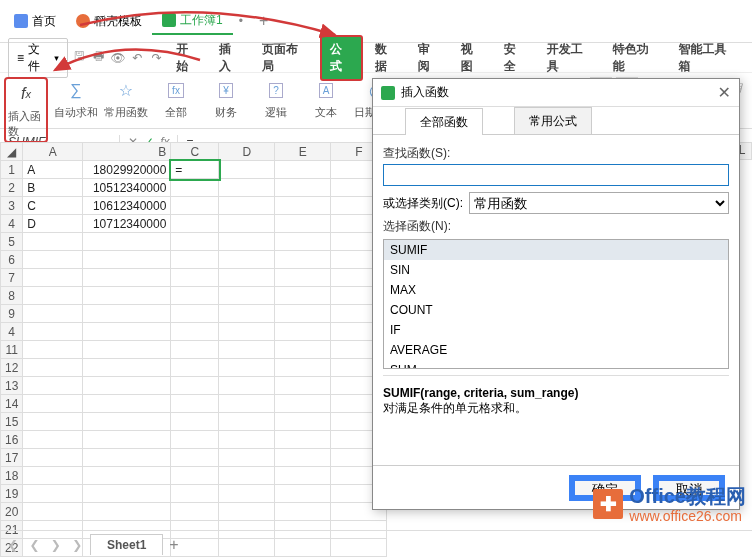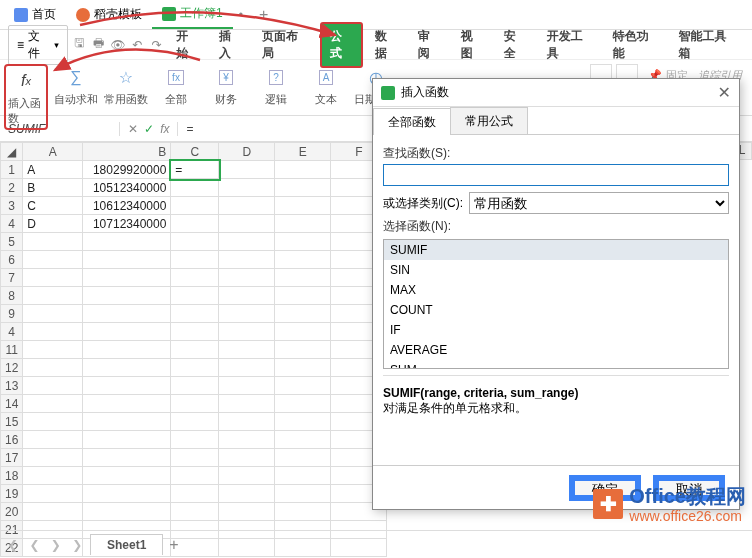--- a/index.html
+++ b/index.html
@@ -1,19 +1,19 @@
 <!DOCTYPE html>
 <html><head>
 <meta charset="utf-8">
 <style>
   * { box-sizing: border-box; margin: 0; padding: 0; font-family: "Microsoft YaHei", Arial, sans-serif; }
   body { width: 752px; height: 558px; background: #fff; position: relative; overflow: hidden; font-size: 12px; }
 
   
-  .doc-tabs { height: 30px; display: flex; align-items: center; border-bottom: 1px solid #ddd; padding: 0 4px; }
+  .doc-tabs { height: 43px; display: flex; align-items: center; border-bottom: 1px solid #ddd; padding: 0 4px; }
   .doc-tab { display: flex; align-items: center; gap: 4px; padding: 0 10px; height: 28px; cursor: pointer; }
   .doc-tab.active { border-bottom: 2px solid #2ca84f; color: #2ca84f; }
   .square { width: 14px; height: 14px; display: inline-block; border-radius: 2px; }
   .sq-blue { background: #5b8dee; }
   .sq-orange { background: #e76d3b; border-radius: 50%; }
   .sq-green { background: #2ca84f; }
   .plus { font-size: 16px; color: #888; padding: 0 10px; }
 
   
   .menu-row { height: 30px; display: flex; align-items: center; gap: 4px; padding: 0 8px; border-bottom: 1px solid #eee; }
@@ -52,21 +52,21 @@
   .sheet-tabs { position:absolute; left:0; right:0; bottom:0; height:28px; border-top:1px solid #ddd; display:flex; align-items:center; padding-left:90px; gap:6px; color:#555;}
   .sheet-tabs .nav { color:#bbb; letter-spacing:4px; position:absolute; left:8px;}
   .sheet-tab { border:1px solid #ccc; border-bottom:none; padding:3px 16px; background:#fff; font-weight:bold;}
 
   
   .dialog { position:absolute; left:372px; top:78px; width:368px; height:432px; background:#fff; border:1px solid #888; box-shadow: 2px 2px 10px rgba(0,0,0,0.25); display:flex; flex-direction:column; }
   .dlg-title { height:28px; display:flex; align-items:center; padding:0 8px; border-bottom:1px solid #ddd; }
   .dlg-title .sq-green { width:14px; height:14px; margin-right:6px;}
   .dlg-close { margin-left:auto; font-size:16px; color:#666; cursor:pointer; }
   .dlg-tabs { height:28px; display:flex; border-bottom:1px solid #ccc; }
-  .dlg-tab { padding:5px 14px; border:1px solid #ccc; border-bottom:none; background:#f2f2f2; margin-right:-1px; cursor:pointer;}
+  .dlg-tab { padding:5px 14px; border:1px solid #ccc; border-bottom:none; background:#f2f2f2; margin-right:-1px; cursor:pointer;margin-left:32px;}
   .dlg-tab.active { background:#fff; position:relative; top:1px; }
   .dlg-body { padding:6px 10px; flex:1; display:flex; flex-direction:column; }
   .lbl { margin: 4px 0 2px 0; color:#333;}
   .txt { width:100%; height:22px; border:1px solid #1a79c4; outline:none; padding:0 4px;}
   .cat-row { display:flex; align-items:center; gap:6px; margin-top:6px;}
   .cat-row select { flex:1; height:22px; border:1px solid #aaa; background:#fff;}
   .fn-list { border:1px solid #aaa; height:130px; overflow:auto; margin-top:2px; }
   .fn-item { padding:3px 6px; cursor:pointer;}
   .fn-item.sel { background:#e2e8ee; }
   .desc-box { border-top:1px solid #ddd; margin-top:6px; padding-top:10px;}

